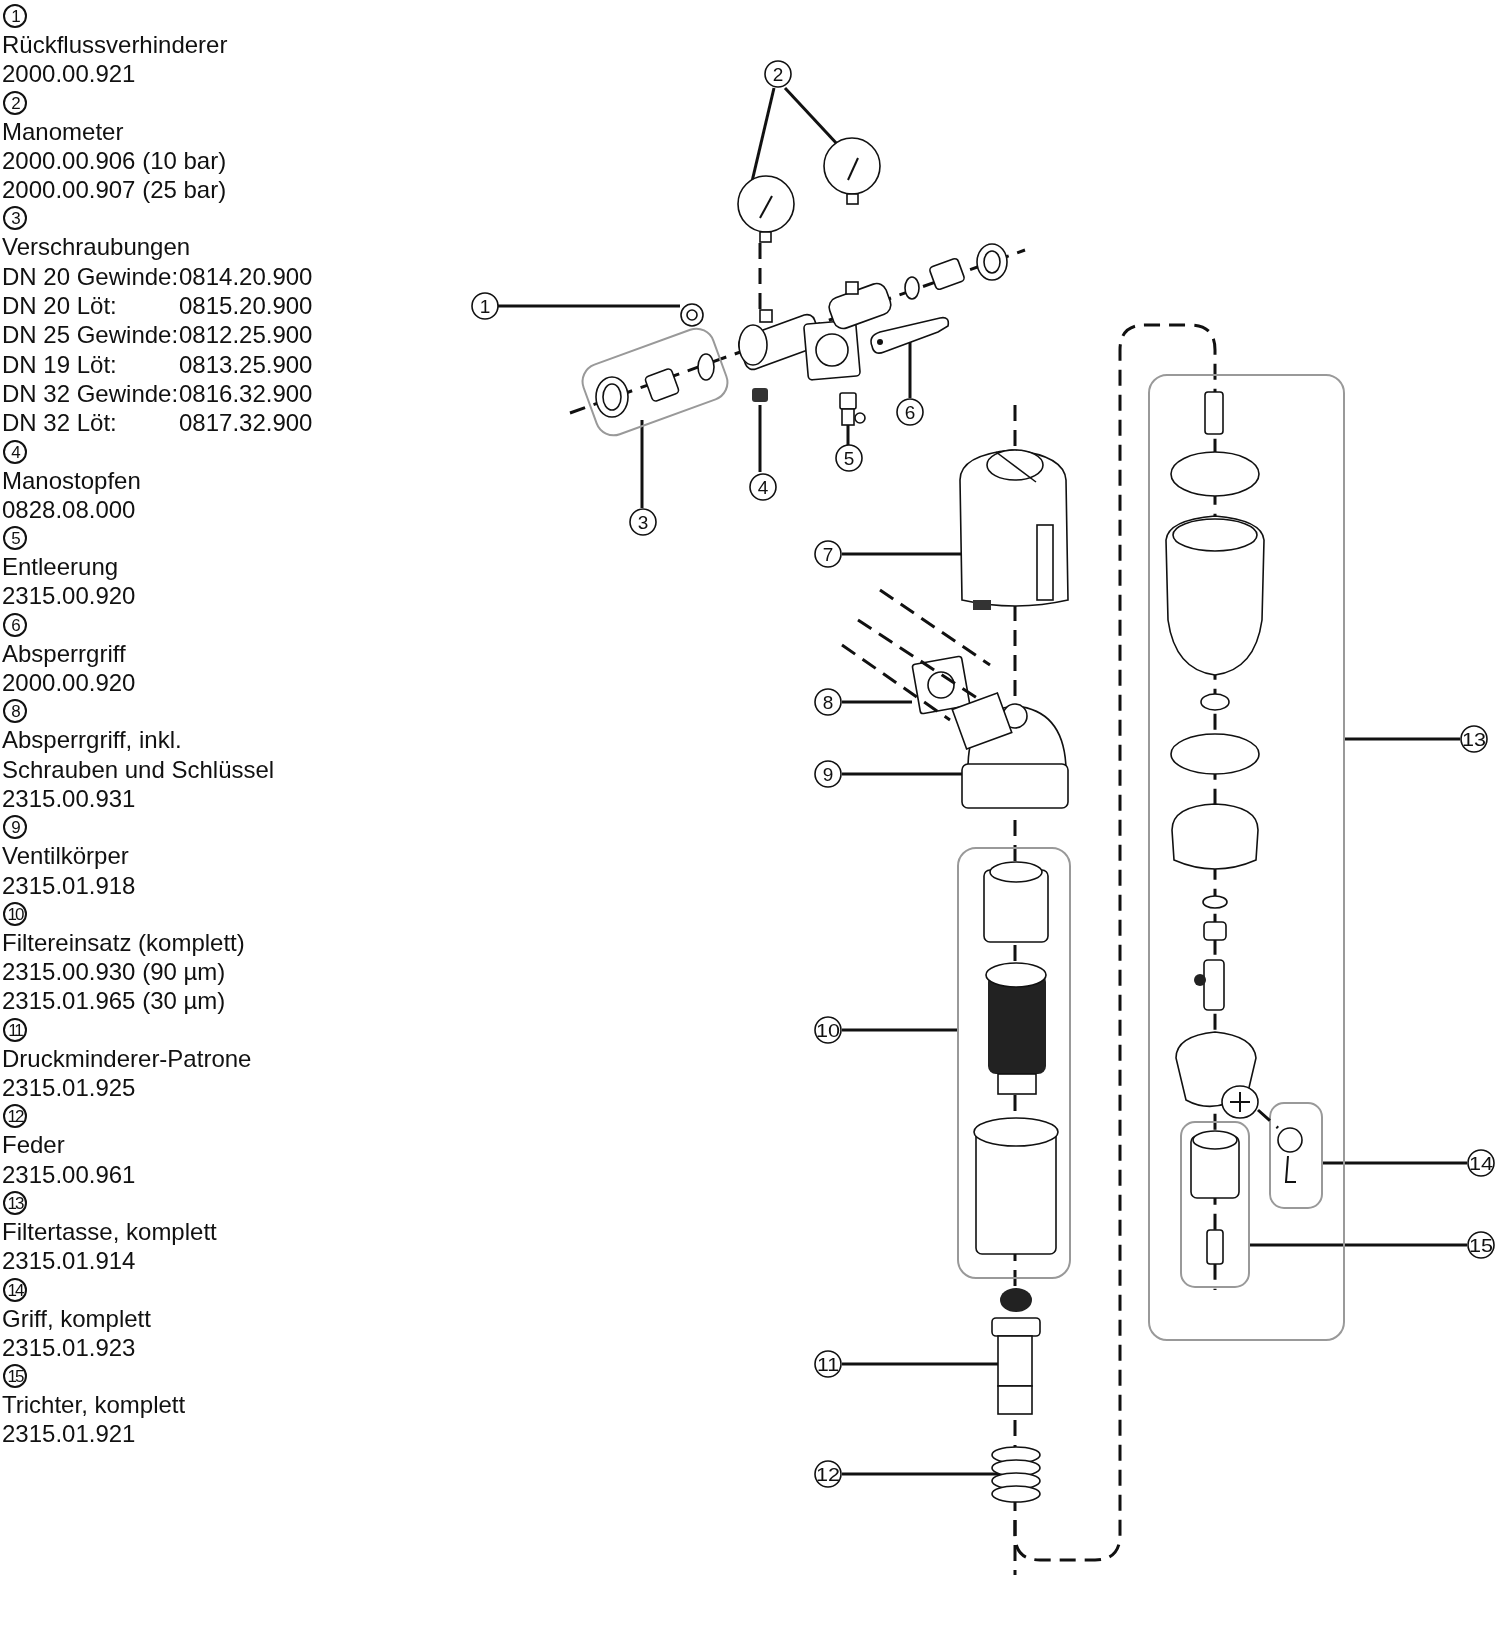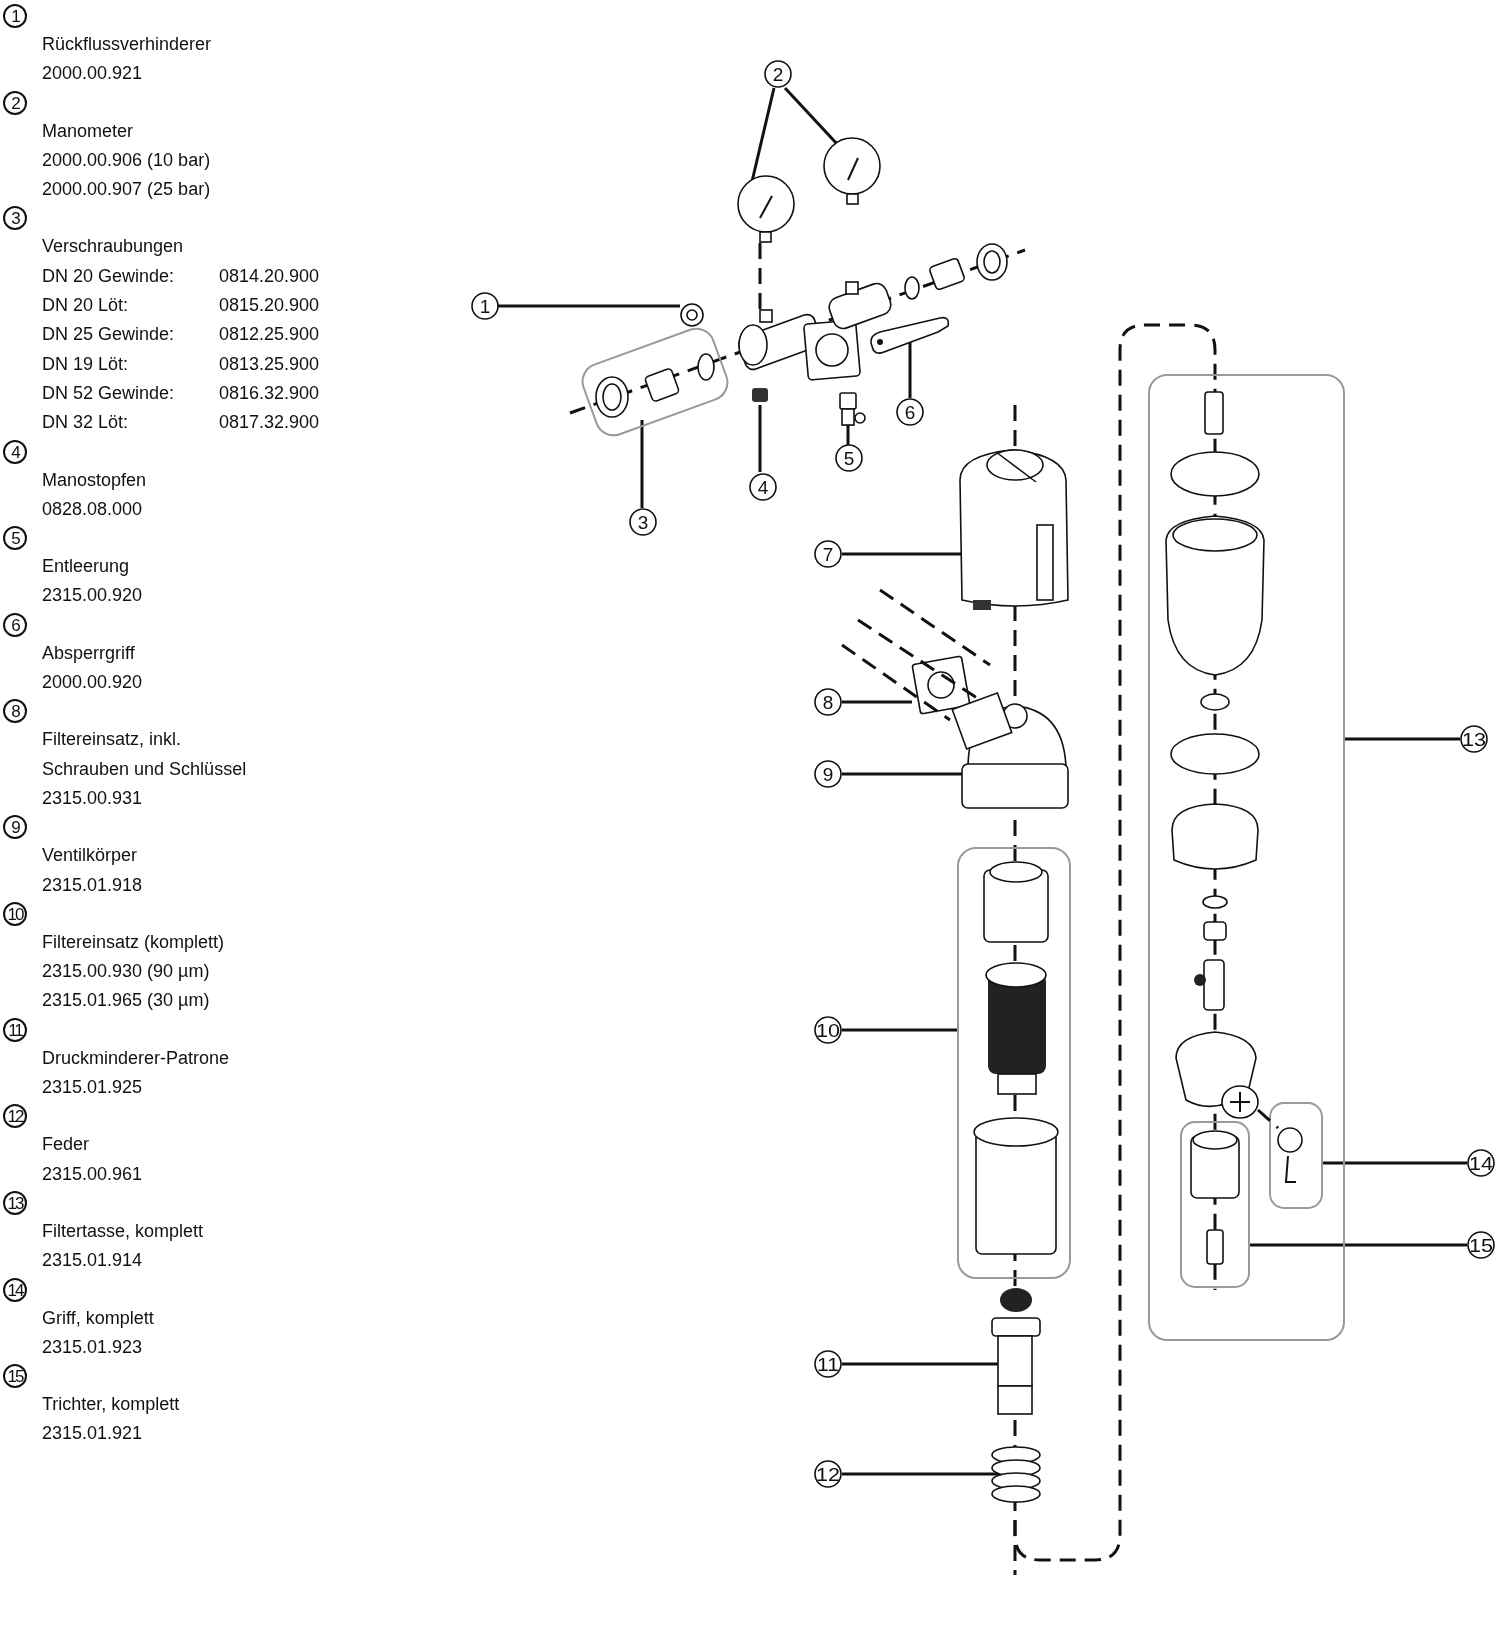--- a/index.html
+++ b/index.html
@@ -3,21 +3,21 @@
 <meta charset="utf-8">
 <style>
   html, body { margin: 0; padding: 0; background: #ffffff; }
   body { width: 1500px; height: 1640px; position: relative; overflow: hidden;
          font-family: "Liberation Sans", sans-serif; color: #111; }
   #legend { position: absolute; left: 2px; top: 2px; width: 330px; }
   .part { margin: 0; }
   .num { display: inline-block; width: 24px; height: 24px; border: 2px solid #111;
          border-radius: 50%; box-sizing: border-box; font-size: 17px; line-height: 21px;
          text-align: center; letter-spacing: -2px; margin: 2px 0 2px 1px; }
-  .line { font-size: 18px; line-height: 29.3px; white-space: pre; margin-left: 40px; }
+  .line { font-size: 24px; line-height: 29.3px; white-space: pre; }
   .row { display: flex; }
   .row .lbl { width: 177px; }
   #diagram { position: absolute; left: 0; top: 0; }
   .callout-text { font-family: "Liberation Sans", sans-serif; font-size: 19px; fill: #111; }
   .thin { stroke: #111; stroke-width: 1.6; fill: #fff; }
   .thick { stroke: #111; stroke-width: 3; fill: none; }
   .dash { stroke: #111; stroke-width: 3; fill: none; stroke-dasharray: 16 9; }
   .grp { stroke: #999; stroke-width: 2; fill: none; }
 </style>
 </head>
@@ -35,41 +35,41 @@
     <div class="line">2000.00.906 (10 bar)</div>
     <div class="line">2000.00.907 (25 bar)</div>
   </div>
   <div class="part">
     <div class="num">3</div>
     <div class="line">Verschraubungen</div>
     <div class="line row"><span class="lbl">DN 20 Gewinde:</span><span>0814.20.900</span></div>
     <div class="line row"><span class="lbl">DN 20 Löt:</span><span>0815.20.900</span></div>
     <div class="line row"><span class="lbl">DN 25 Gewinde:</span><span>0812.25.900</span></div>
     <div class="line row"><span class="lbl">DN 19 Löt:</span><span>0813.25.900</span></div>
-    <div class="line row"><span class="lbl">DN 52 Gewinde:</span><span>0816.32.900</span></div>
+    <div class="line row"><span class="lbl">DN 32 Gewinde:</span><span>0816.32.900</span></div>
     <div class="line row"><span class="lbl">DN 32 Löt:</span><span>0817.32.900</span></div>
   </div>
   <div class="part">
     <div class="num">4</div>
     <div class="line">Manostopfen</div>
     <div class="line">0828.08.000</div>
   </div>
   <div class="part">
     <div class="num">5</div>
     <div class="line">Entleerung</div>
     <div class="line">2315.00.920</div>
   </div>
   <div class="part">
     <div class="num">6</div>
     <div class="line">Absperrgriff</div>
     <div class="line">2000.00.920</div>
   </div>
   <div class="part">
     <div class="num">8</div>
-    <div class="line">Filtereinsatz, inkl.</div>
+    <div class="line">Absperrgriff, inkl.</div>
     <div class="line">Schrauben und Schlüssel</div>
     <div class="line">2315.00.931</div>
   </div>
   <div class="part">
     <div class="num">9</div>
     <div class="line">Ventilkörper</div>
     <div class="line">2315.01.918</div>
   </div>
   <div class="part">
     <div class="num">10</div>

